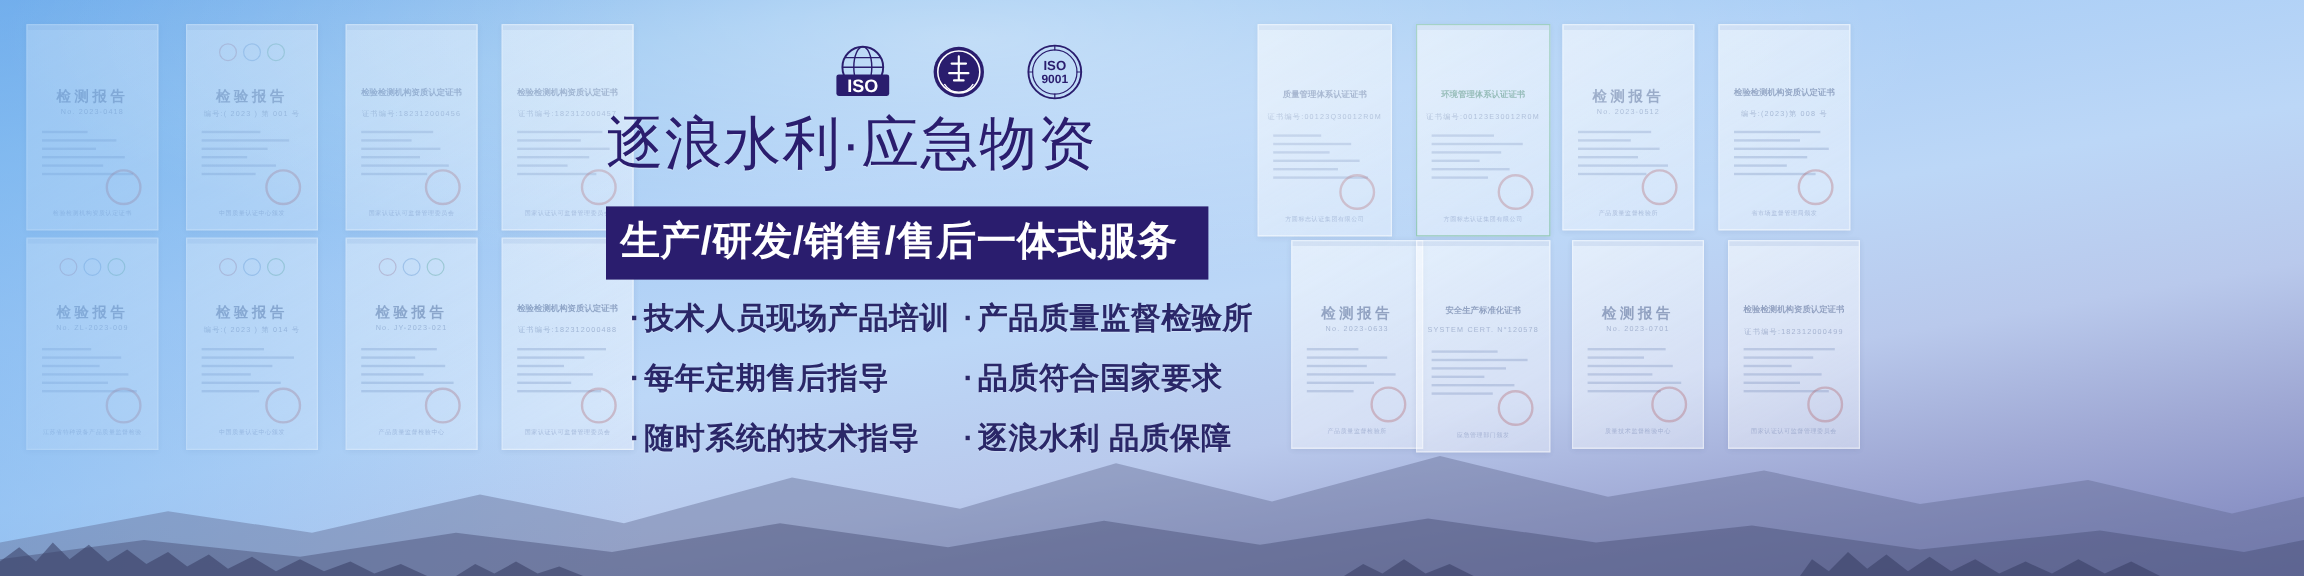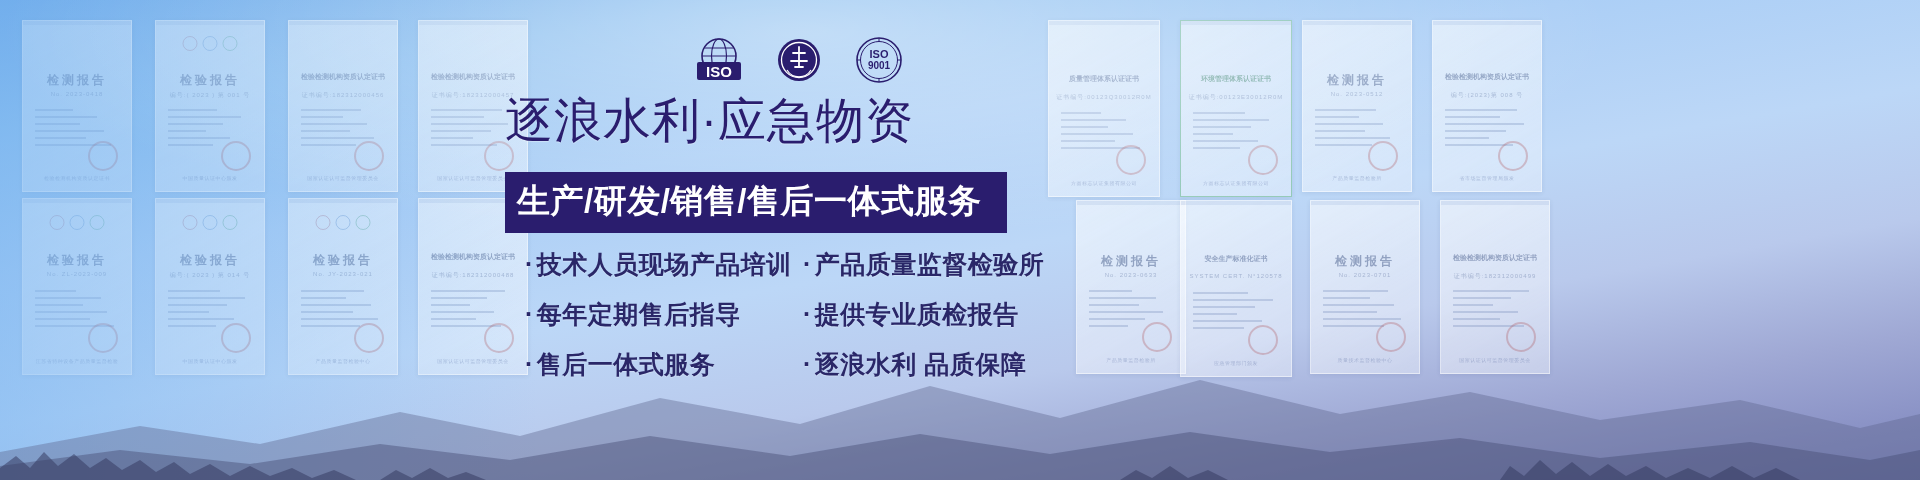--- a/index.html
+++ b/index.html
@@ -467,25 +467,25 @@
     <div class="feature">
       <span class="dot">·</span>
       <span>产品质量监督检验所</span>
     </div>
     <div class="feature">
       <span class="dot">·</span>
       <span>每年定期售后指导</span>
     </div>
     <div class="feature">
       <span class="dot">·</span>
-      <span>提供专业质检报告</span>
-    </div>
-    <div class="feature">
-      <span class="dot">·</span>
-      <span>售后一体式服务</span>
+      <span>品质符合国家要求</span>
+    </div>
+    <div class="feature">
+      <span class="dot">·</span>
+      <span>随时系统的技术指导</span>
     </div>
     <div class="feature">
       <span class="dot">·</span>
       <span>逐浪水利 品质保障</span>
     </div>
   </div>
 
 </div>
 
 </body></html>

